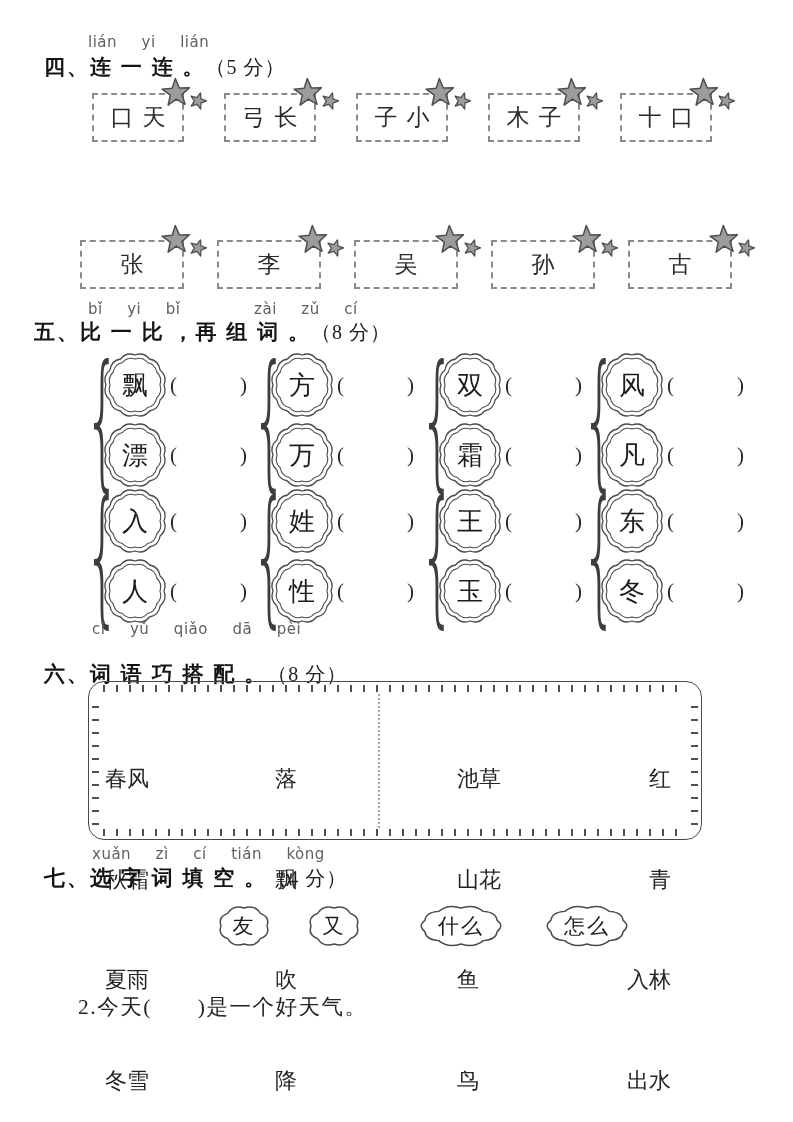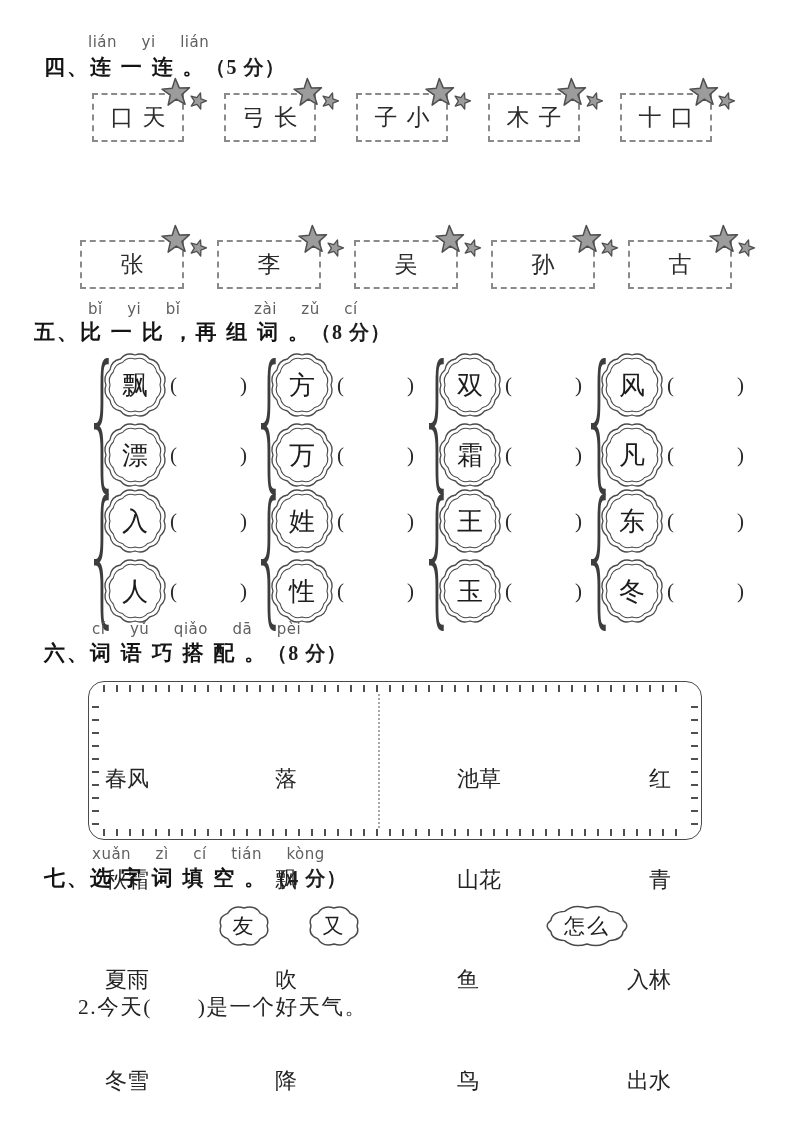--- a/index.html
+++ b/index.html
@@ -4,21 +4,21 @@
 <style>
   html,body{margin:0;padding:0;background:#fff;}
   .page{position:relative;width:793px;height:1122px;background:#ffffff;overflow:hidden;
         font-family:"Liberation Serif",serif;color:#222;}
 
   .pinyin{position:absolute;font-family:"DejaVu Sans",sans-serif;font-size:15px;color:#5f5f5f;
           letter-spacing:.5px;word-spacing:7px;white-space:pre;}
 
   .sec-title{position:absolute;font-family:"Liberation Sans",sans-serif;font-weight:700;
              font-size:21px;color:#141414;letter-spacing:2px;white-space:pre;}
-  .sec-title .score{font-family:"Liberation Serif",serif;font-weight:700;font-size:20px;
+  .sec-title .score{font-family:"Liberation Serif",serif;font-weight:400;font-size:20px;
                     letter-spacing:1px;color:#1e1e1e;margin-top:16px;}
 
   
   .dash-box{position:absolute;height:45px;border:2px dashed #8a8a8a;
             display:flex;align-items:center;justify-content:center;}
   .box-char{font-size:23px;color:#2b2b2b;letter-spacing:9px;text-indent:9px;}
   .stars-svg{position:absolute;top:-19px;right:-30px;}
 
   
   .pair-group{position:absolute;display:flex;align-items:center;}
@@ -332,21 +332,21 @@
               <path d="M34.0 9.0 Q41.4 6.5 46.5 12.5 Q54.2 14.1 55.7 22.0 Q61.5 27.4 59.0 35.0 Q61.5 42.6 55.7 48.0 Q54.2 55.9 46.5 57.5 Q41.4 63.5 34.0 61.0 Q26.6 63.5 21.5 57.5 Q13.8 55.9 12.3 48.0 Q6.5 42.6 9.0 35.0 Q6.5 27.4 12.3 22.0 Q13.8 14.1 21.5 12.5 Q26.6 6.5 34.0 9.0 Z" fill="none" stroke="#4a4a4a" stroke-width="1.1" stroke-linejoin="round"></path>
             </svg>
             <span class="fchar">冬</span>
           </div>
           <span class="blank">(　　　)</span>
         </div>
     </div>
   </div>
 
   <div class="pinyin" style="left:92px;top:620px">cí  yǔ  qiǎo  dā  pèi</div>
-  <div class="sec-title" style="left:44px;top:639px"><span>六、词 语 巧 搭 配 。</span><span class="score">（8 分）</span></div>
+  <div class="sec-title" style="left:44px;top:660px"><span>六、词 语 巧 搭 配 。</span><span class="score">（8 分）</span></div>
 
   <div class="match-box">
     <div class="tick-top"></div>
     <div class="tick-bottom"></div>
     <div class="tick-left"></div>
     <div class="tick-right"></div>
     <div class="match-divider"></div>
     <div class="m-col mc1">
       <div>春风</div>
       <div>秋霜</div>
@@ -381,20 +381,26 @@
         <path d="M30.0 9.0 Q40.9 5.3 46.3 14.3 Q56.3 18.0 53.0 27.0 Q56.3 36.0 46.3 39.7 Q40.9 48.7 30.0 45.0 Q19.1 48.7 13.7 39.7 Q3.7 36.0 7.0 27.0 Q3.7 18.0 13.7 14.3 Q19.1 5.3 30.0 9.0 Z" fill="#fff" stroke="#4a4a4a" stroke-width="1.4" stroke-linejoin="round"></path>
       </svg>
     <span class="cchar">友</span>
   </div>
   <div class="cloud" style="left:304px;top:899px;width:60px;height:54px">
     <svg class="cloud-s" width="60" height="54">
         <path d="M30.0 9.0 Q40.9 5.3 46.3 14.3 Q56.3 18.0 53.0 27.0 Q56.3 36.0 46.3 39.7 Q40.9 48.7 30.0 45.0 Q19.1 48.7 13.7 39.7 Q3.7 36.0 7.0 27.0 Q3.7 18.0 13.7 14.3 Q19.1 5.3 30.0 9.0 Z" fill="#fff" stroke="#4a4a4a" stroke-width="1.4" stroke-linejoin="round"></path>
       </svg>
     <span class="cchar">又</span>
   </div>
+  <div class="cloud" style="left:416px;top:899px;width:90px;height:54px">
+    <svg class="cloud-b" width="90" height="54">
+        <path d="M45.0 9.0 Q58.4 4.7 67.3 12.4 Q80.2 13.2 81.1 21.4 Q88.5 27.0 81.1 32.6 Q80.2 40.8 67.3 41.6 Q58.4 49.3 45.0 45.0 Q31.6 49.3 22.7 41.6 Q9.8 40.8 8.9 32.6 Q1.5 27.0 8.9 21.4 Q9.8 13.2 22.7 12.4 Q31.6 4.7 45.0 9.0 Z" fill="#fff" stroke="#4a4a4a" stroke-width="1.4" stroke-linejoin="round"></path>
+      </svg>
+    <span class="cchar">什么</span>
+  </div>
   <div class="cloud" style="left:542px;top:899px;width:90px;height:54px">
     <svg class="cloud-b" width="90" height="54">
         <path d="M45.0 9.0 Q58.4 4.7 67.3 12.4 Q80.2 13.2 81.1 21.4 Q88.5 27.0 81.1 32.6 Q80.2 40.8 67.3 41.6 Q58.4 49.3 45.0 45.0 Q31.6 49.3 22.7 41.6 Q9.8 40.8 8.9 32.6 Q1.5 27.0 8.9 21.4 Q9.8 13.2 22.7 12.4 Q31.6 4.7 45.0 9.0 Z" fill="#fff" stroke="#4a4a4a" stroke-width="1.4" stroke-linejoin="round"></path>
       </svg>
     <span class="cchar">怎么</span>
   </div>
 
   <div class="sentence" style="top:992px">2.今天(　　)是一个好天气。</div>
 
 </div>

